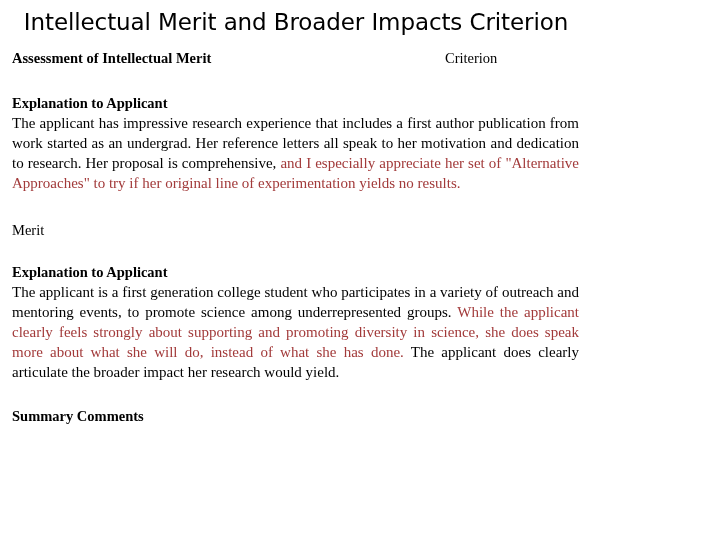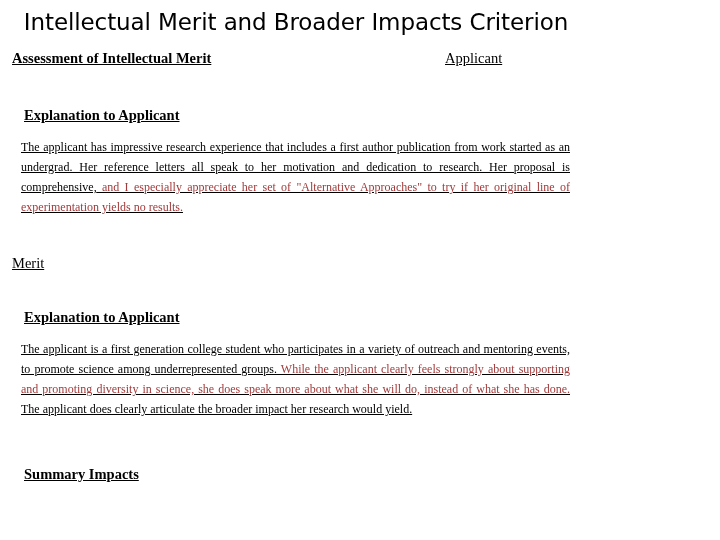--- a/index.html
+++ b/index.html
@@ -29,21 +29,20 @@
     line-height: 28px;
     color: #000000;
     text-align: center;
     margin: 0;
     padding: 8px 0 0 0;
     letter-spacing: -0.1px;
   }
 
   .body-area {
     padding: 0 13px 0 12px;
-    text-decoration: underline;
   }
 
   .assessment-row {
     display: flex;
     align-items: baseline;
     font-size: 14.5px;
     line-height: 20px;
   }
   .assessment-label {
     font-weight: bold;
@@ -53,27 +52,27 @@
   }
   .assessment-value {
     font-weight: normal;
     white-space: nowrap;
   }
 
   .section-heading {
     font-size: 14.5px;
     line-height: 20px;
     font-weight: bold;
-    margin: 12px;
+    margin: 0;
   }
 
   p.body-text {
-    font-size: 12px;
+    font-size: 15px;
     line-height: 20px;
-    margin: 9px;
+    margin: 0;
     text-align: justify;
     text-justify: inter-word;
     hyphens: none;
   }
   p.body-text.ragged {
     text-align: left;
   }
 
   .sp-title-gap   { height: 12px; }
   .sp-after-assess{ height: 25px; }
@@ -89,21 +88,21 @@
 <div class="page">
 
   <h1 class="doc-title">Intellectual Merit and Broader Impacts Criterion</h1>
 
   <div class="sp-title-gap"></div>
 
   <div class="body-area">
 
     <div class="assessment-row">
       <span class="assessment-label">Assessment of Intellectual Merit</span>
-      <span class="assessment-value">Applicant</span>
+      <span class="assessment-value">Criterion</span>
     </div>
 
     <div class="sp-after-assess"></div>
 
     <div class="section-heading">Explanation to Applicant</div>
 
     <p class="body-text">
       <span>The applicant has impressive research experience that includes a first author publication from work started as an undergrad. Her reference letters all speak to her motivation and dedication to research. Her proposal is comprehensive,</span><span class="red"> and I especially appreciate her set of "Alternative Approaches" to try if her original line of experimentation yields no results.</span><span></span>
     </p>
 
@@ -116,17 +115,17 @@
     <div class="sp-after-assess2"></div>
 
     <div class="section-heading">Explanation to Applicant</div>
 
     <p class="body-text">
       <span>The applicant is a first generation college student who participates in a variety of outreach and mentoring events, to promote science among underrepresented groups.</span><span class="red"> While the applicant clearly feels strongly about supporting and promoting diversity in science, she does speak more about what she will do, instead of what she has done.</span><span> The applicant does clearly articulate the broader impact her research would yield.</span>
     </p>
 
     <div class="sp-after-para2"></div>
 
-    <div class="section-heading">Summary Impacts</div>
+    <div class="section-heading">Summary Comments</div>
 
 
   </div>
 </div>
 
 </body></html>

